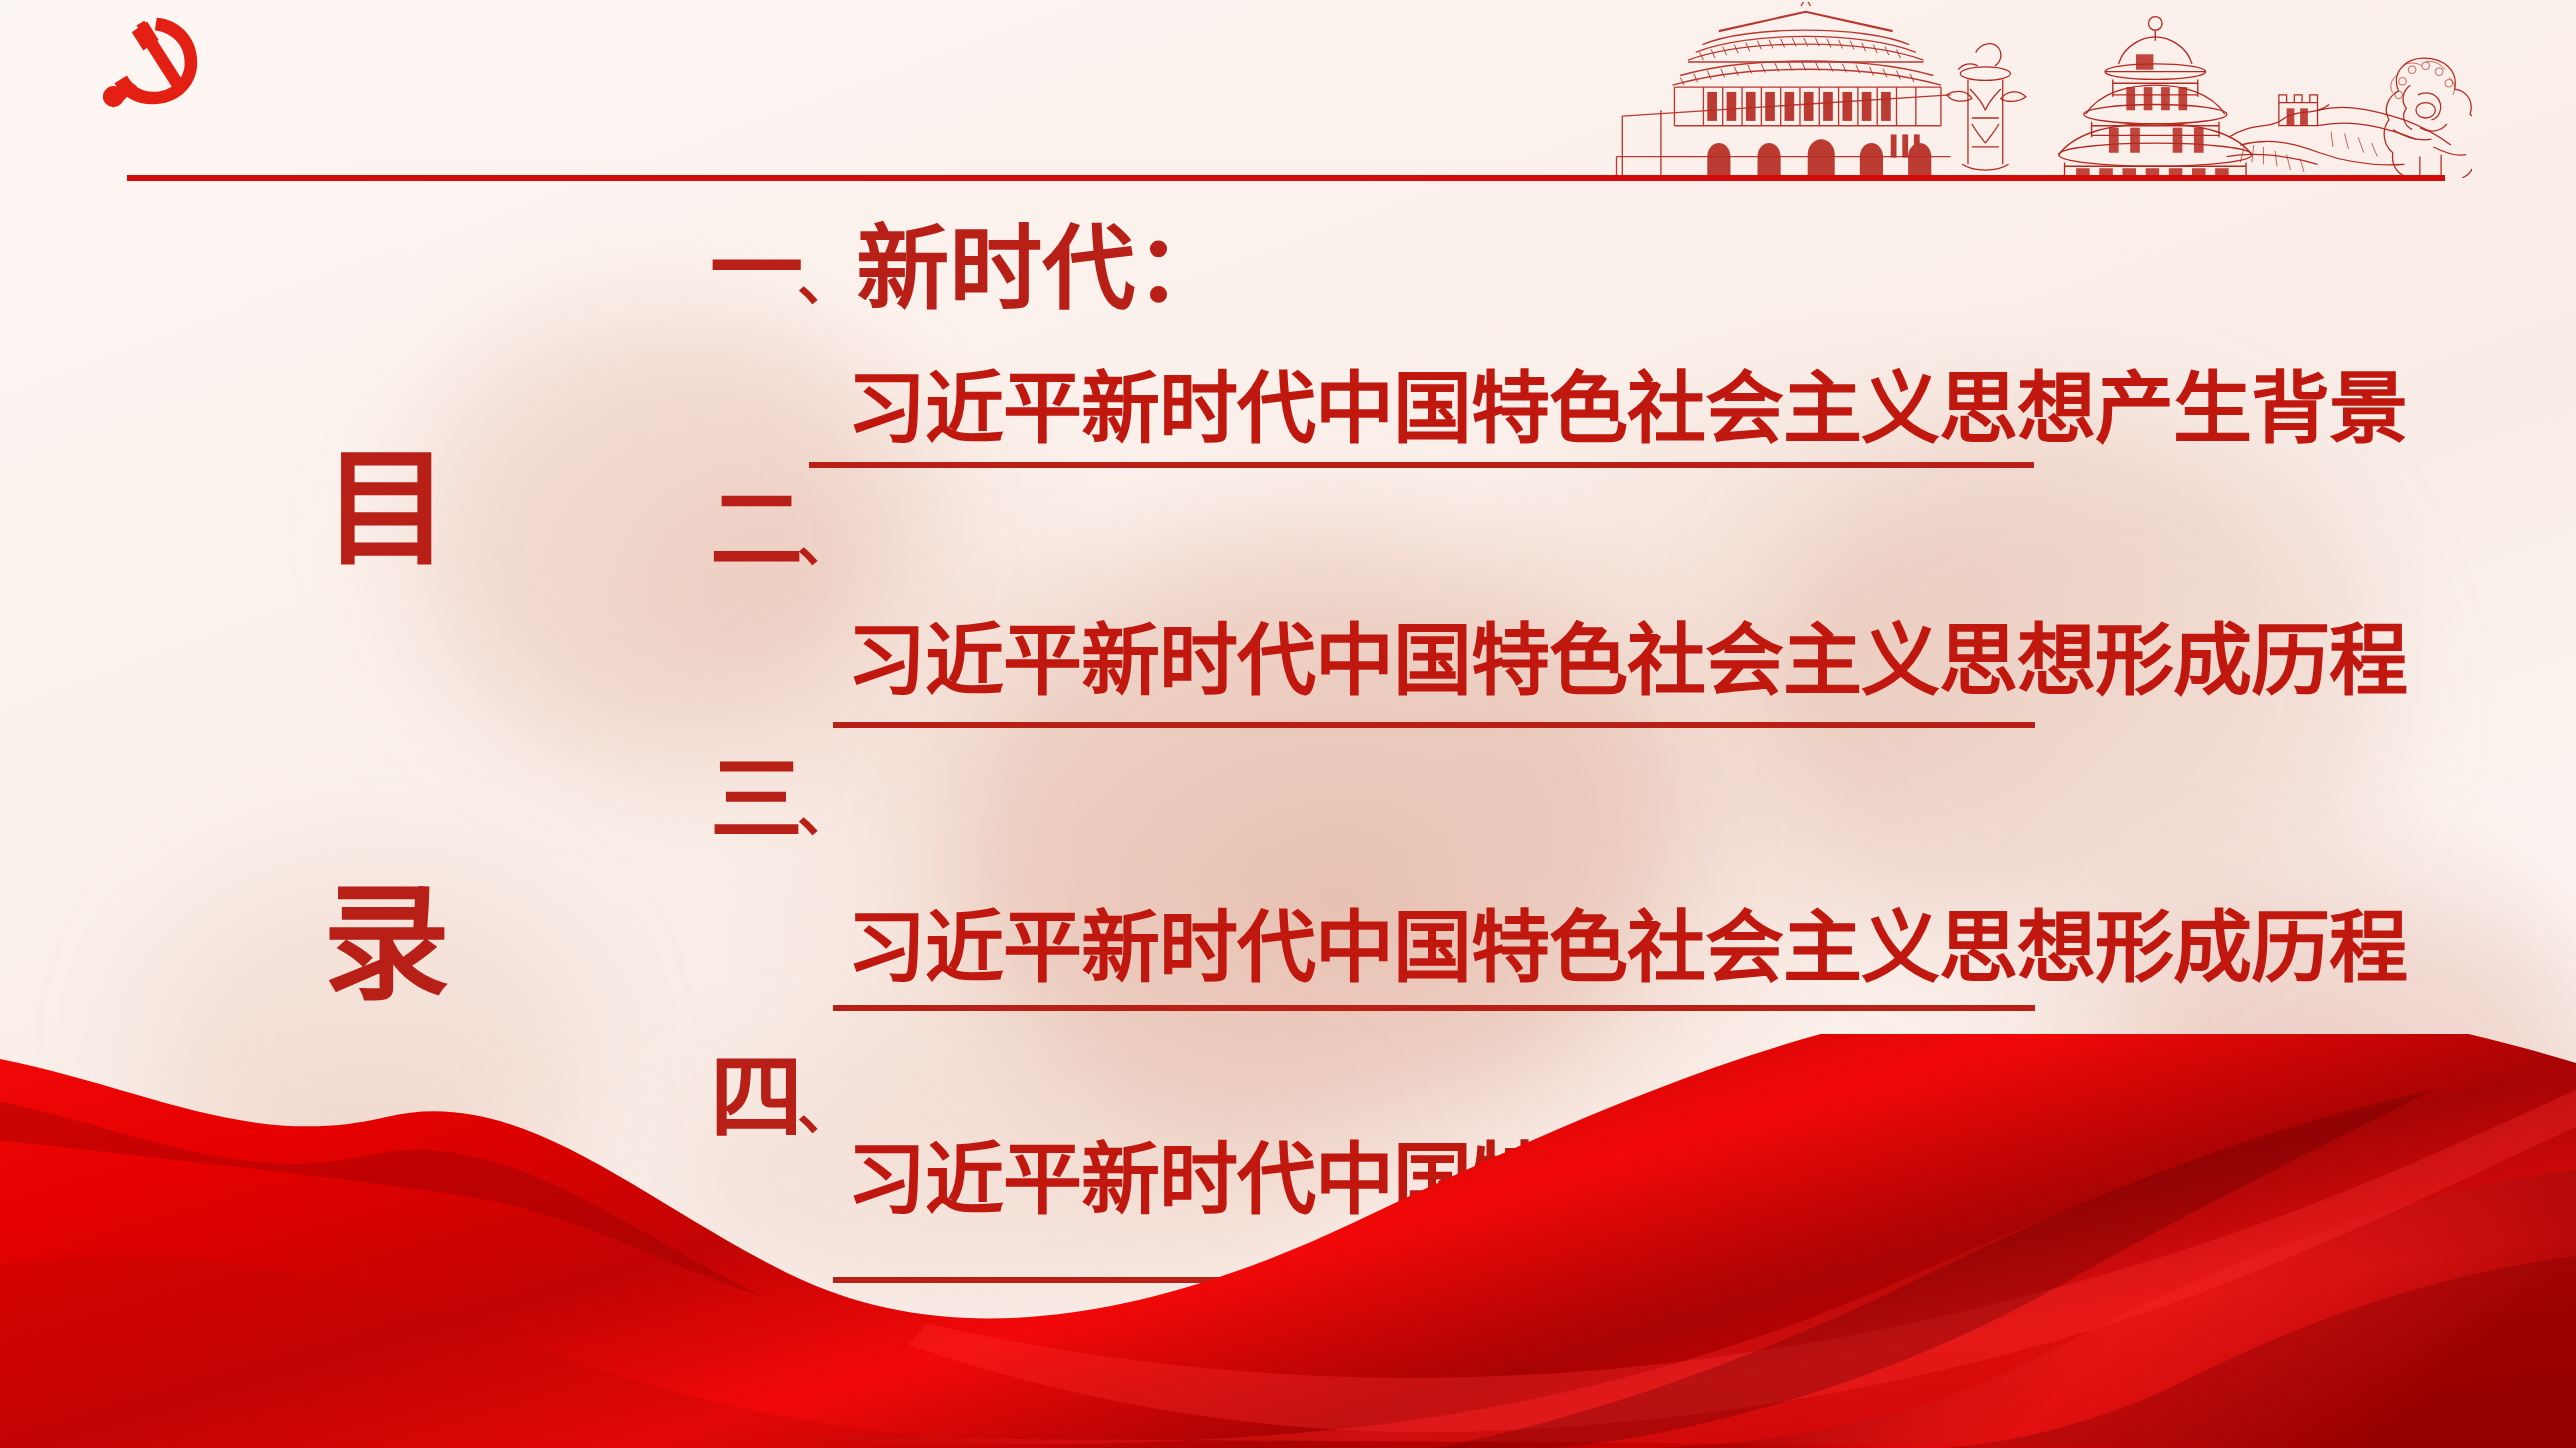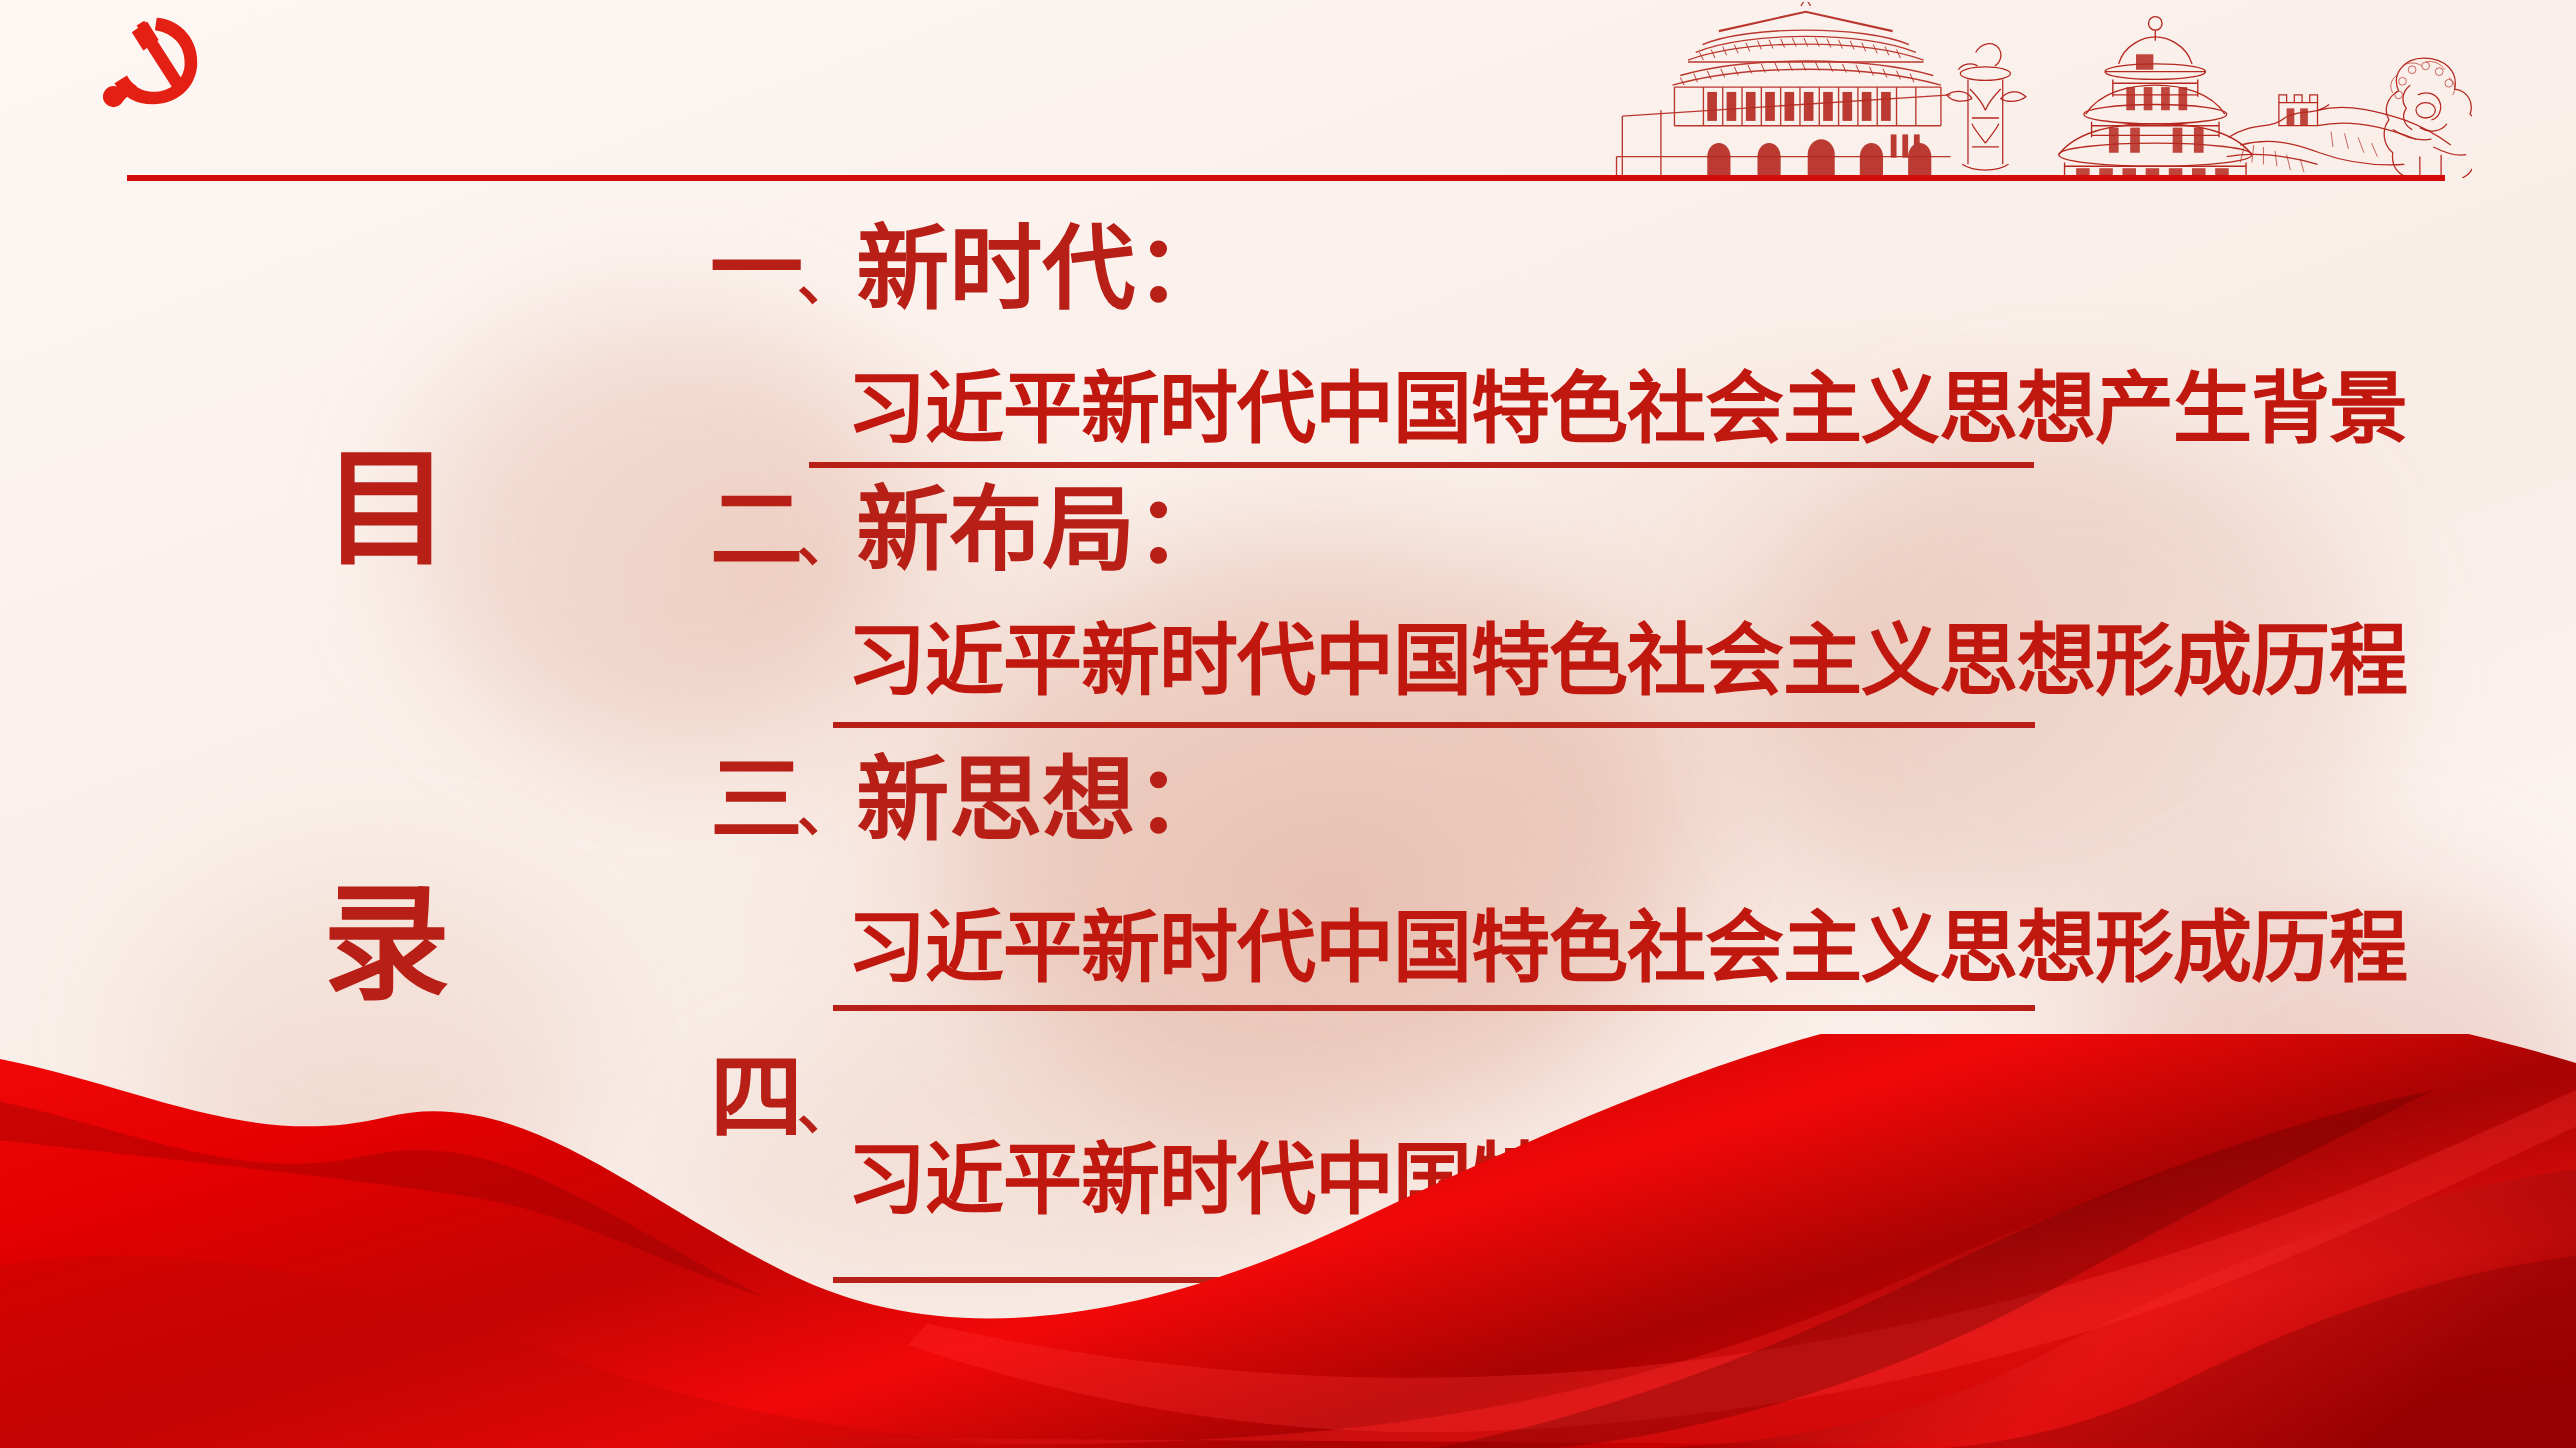--- a/index.html
+++ b/index.html
@@ -247,31 +247,29 @@
       <span class="head-text">新时代：</span>
     </div>
     <div class="entry-sub" style="left:847px; top:369px;text-align:center;">习近平新时代中国特色社会主义思想产生背景</div>
     <div class="sub-rule" style="left:809px; top:462px; width:1225px;"></div>
   </div>
 
   <div class="entry">
     <div class="entry-head" style="left:710px; top:485px;">
       <span class="num">二</span>
       <span class="dun">、</span>
-      <span class="head-text">新布局：</span>
     </div>
     <div class="entry-sub" style="left:847px; top:628px;font-family:Liberation Mono, monospace;">习近平新时代中国特色社会主义思想形成历程</div>
     <div class="sub-rule" style="left:833px; top:722px; width:1202px;"></div>
   </div>
 
   <div class="entry">
     <div class="entry-head" style="left:710px; top:755px;">
       <span class="num">三</span>
       <span class="dun">、</span>
-      <span class="head-text">新思想：</span>
     </div>
     <div class="entry-sub" style="left:847px; top:908px;">习近平新时代中国特色社会主义思想形成历程</div>
     <div class="sub-rule" style="left:833px; top:1005px; width:1202px;"></div>
   </div>
 
   <div class="entry">
     <div class="entry-head" style="left:710px; top:1053px;">
       <span class="num">四</span>
       <span class="dun">、</span>
     </div>

